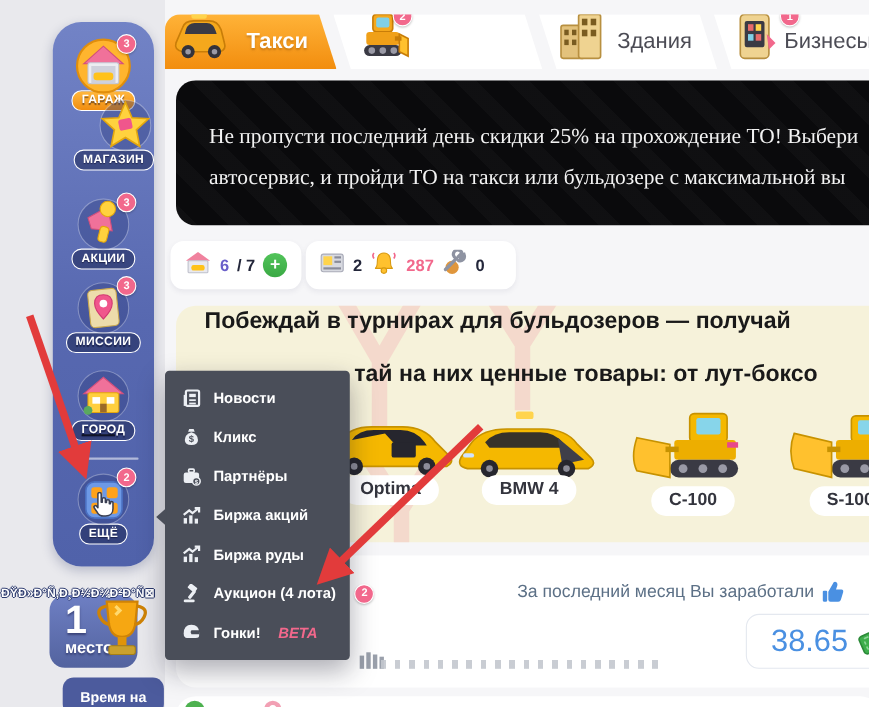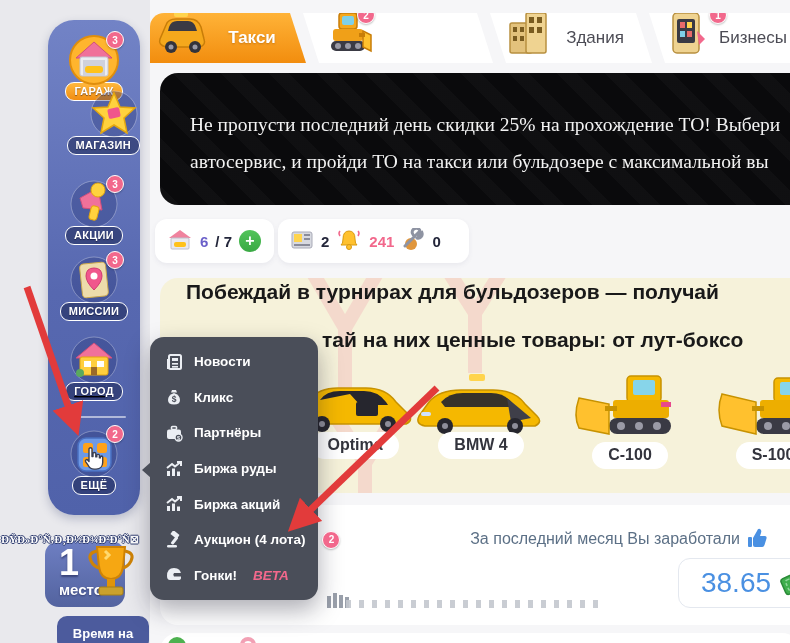--- a/index.html
+++ b/index.html
@@ -43,26 +43,26 @@
   .rank-num { font-size:36px; font-weight:bold; line-height:36px; text-shadow:0 2px 2px rgba(0,0,40,.4); }
   .rank-word { font-size:15px; font-weight:bold; text-shadow:0 1px 2px rgba(0,0,40,.4); }
   .trophy { position:absolute; right:-12px; top:0; }
   .time-box {
     position:absolute; left:57px; top:616px; width:92px; height:34px;
     background:#4c5b9d; border-radius:10px; color:#fff; font-size:13px; font-weight:bold;
     display:flex; align-items:center; justify-content:center;
   }
   .garbled {
     position:absolute; left:1px; top:533px; color:#fff; font-size:11px; font-weight:bold;
-    text-shadow:-1px 0 #2c3a6e,1px 0 #2c3a6e,0 -1px #2c3a6e,0 1px #2c3a6e; z-index:4; white-space:nowrap;font-family:Liberation Serif, serif;
+    text-shadow:-1px 0 #2c3a6e,1px 0 #2c3a6e,0 -1px #2c3a6e,0 1px #2c3a6e; z-index:4; white-space:nowrap;
   }
 
   
   .tab { position:absolute; top:13px; height:50px; display:flex; align-items:center; }
-  .tab-label { position:relative; z-index:2; font-size:17px; color:#4c4c55; width:100%; text-align:center; padding-left:48px; }
+  .tab-label { position:relative; z-index:2; font-size:20px; color:#4c4c55; width:100%; text-align:center; padding-left:48px; }
   .tab.active .tab-label { color:#fff; font-weight:bold; text-shadow:0 1px 2px rgba(120,60,0,.35); }
   .tab-icon { position:absolute; z-index:2; left:0; top:-8px; }
   .clip-first { clip-path:polygon(0 0,calc(100% - 16px) 0,100% 100%,0 100%); background:linear-gradient(180deg,#ffb338,#f28d0e); border-top-left-radius:14px; }
   .clip-mid { clip-path:polygon(0 0,calc(100% - 16px) 0,100% 100%,16px 100%); background:#fff; }
 
   
   .promo {
     position:absolute; left:160px; top:73px; width:640px; height:132px;
     background:
       repeating-linear-gradient(45deg, rgba(255,255,255,.025) 0 14px, rgba(255,255,255,0) 14px 34px),
@@ -105,21 +105,21 @@
     background:repeating-linear-gradient(90deg,#c3c7ce 0 5px, transparent 5px 13px); opacity:.9; }
 
   
   .bottom-card { position:absolute; left:160px; top:633px; width:640px; height:24px; background:#fff; border-radius:18px 18px 0 0; }
   .bc-green { position:absolute; left:8px; top:4px; width:18px; height:18px; border-radius:50%; background:#4db14f; }
   .bc-pink { position:absolute; left:80px; top:4px; width:16px; height:16px; border-radius:50%; background:#fff; border:4px solid #f2a0b4; }
 
   
   .menu {
     position:absolute; left:150px; top:337px; width:168px; height:263px;
-    background:#4a4e59; border-radius:14px; box-shadow:0 10px 24px rgba(20,20,40,.35);
+    background:#4a4e59; border-radius:4px; box-shadow:0 10px 24px rgba(20,20,40,.35);
     z-index:20; padding:7px 0; display:flex; flex-direction:column;
   }
   .menu::before { content:""; position:absolute; left:-8px; top:125px;
     border-top:8px solid transparent; border-bottom:8px solid transparent; border-right:9px solid #4a4e59; }
   .menu-item { flex:1; display:flex; align-items:center; gap:11px; padding:0 0 0 15px; cursor:pointer; }
   .menu-item svg { flex:0 0 18px; }
   .menu-label { color:#fff; font-size:13.5px; font-weight:bold; white-space:nowrap; }
   .menu-badge { position:static; margin-left:6px; }
   .beta { color:#f2688c; font-style:italic; font-weight:bold; font-size:13.5px; margin-left:5px; }
 
@@ -228,21 +228,21 @@
   </span>
   <span>2</span>
   <span>
     <svg width="26" height="24" viewBox="0 0 26 24">
       <path d="M4 8 Q2 5 4 3" stroke="#f2688c" stroke-width="1.5" fill="none"></path>
       <path d="M22 8 Q24 5 22 3" stroke="#f2688c" stroke-width="1.5" fill="none"></path>
       <path d="M13 3 Q19 3 19 11 Q19 16 21 17 L5 17 Q7 16 7 11 Q7 3 13 3 Z" fill="#ffc12e" stroke="#d99a10"></path>
       <circle cx="13" cy="19" r="2.5" fill="#ffc12e" stroke="#d99a10"></circle>
     </svg>
   </span>
-  <span class="num-pink">241</span>
+  <span class="num-pink">287</span>
   <span>
     <svg width="24" height="24" viewBox="0 0 24 24">
       <circle cx="10" cy="16" r="6" fill="#e0963c"></circle>
       <path d="M4 18 L14 8 M14 8 a4 4 0 1 1 5 -5 l-3 3 l2 2 l3 -3 a4 4 0 0 1 -5 5" stroke="#8e93a2" stroke-width="3" fill="none" stroke-linecap="round"></path>
     </svg>
   </span>
   <span>0</span>
 </div>
 
 <div class="tourney">
@@ -493,32 +493,32 @@
   </div>
 
   <div class="menu-item">
     <svg width="18" height="18" viewBox="0 0 18 18">
       <rect x="2" y="11" width="3" height="5" fill="#eceff4"></rect>
         <rect x="7" y="8.5" width="3" height="7.5" fill="#eceff4"></rect>
         <rect x="12" y="11.5" width="3" height="4.5" fill="#eceff4"></rect>
       <path d="M2 8 L7 4 L10 6.5 L15 2.5" fill="none" stroke="#eceff4" stroke-width="2"></path>
       <path d="M12 2 L16 2 L16 6" fill="none" stroke="#eceff4" stroke-width="2"></path>
     </svg>
-    <span class="menu-label">Биржа руды</span>
+    <span class="menu-label">Биржа акций</span>
   </div>
 
   <div class="menu-item">
     <svg width="18" height="18" viewBox="0 0 18 18">
       <rect x="2" y="11" width="3" height="5" fill="#eceff4"></rect>
         <rect x="7" y="8.5" width="3" height="7.5" fill="#eceff4"></rect>
         <rect x="12" y="11.5" width="3" height="4.5" fill="#eceff4"></rect>
       <path d="M2 8 L7 4 L10 6.5 L15 2.5" fill="none" stroke="#eceff4" stroke-width="2"></path>
       <path d="M12 2 L16 2 L16 6" fill="none" stroke="#eceff4" stroke-width="2"></path>
     </svg>
-    <span class="menu-label">Биржа акций</span>
+    <span class="menu-label">Биржа руды</span>
   </div>
 
   <div class="menu-item">
     <svg width="18" height="18" viewBox="0 0 18 18">
       <rect x="6" y="1" width="8" height="5" rx="1" fill="#eceff4" transform="rotate(38 10 3.5)"></rect>
       <rect x="8" y="5" width="3" height="9" rx="1" fill="#eceff4" transform="rotate(38 9.5 9.5)"></rect>
       <rect x="2" y="14" width="10" height="2.6" rx="1.3" fill="#eceff4"></rect>
     </svg>
     <span class="menu-label">Аукцион (4 лота)</span>
     <span class="badge menu-badge">2</span>

